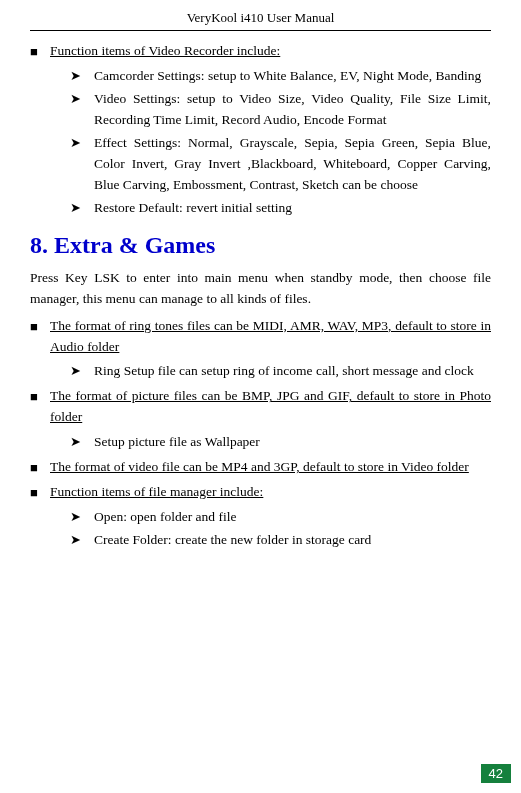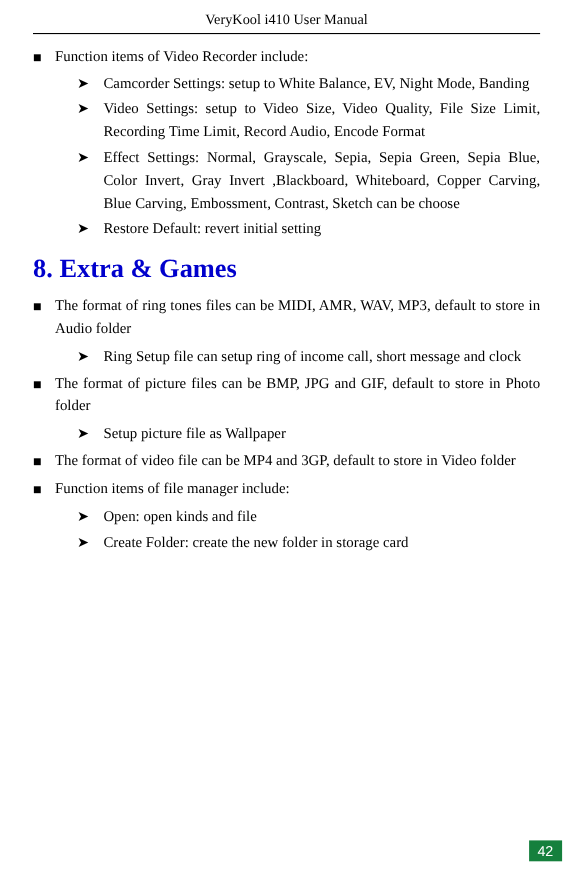--- a/index.html
+++ b/index.html
@@ -48,20 +48,21 @@
     .bullet-square .bullet-icon {
       min-width: 16px;
       font-size: 13px;
       margin-right: 4px;
       margin-top: 1px;
     }
 
     .bullet-square .bullet-text {
       flex: 1;
       text-align: justify;
+      text-decoration: underline;
     }
 
     .arrow-list {
       padding-left: 40px;
       margin-top: 2px;
       margin-bottom: 4px;
     }
 
     .arrow-item {
       display: flex;
@@ -145,20 +146,21 @@
 
       <div class="arrow-item">
         <span class="arrow-icon">➤</span>
         <span class="arrow-text">Restore Default: revert initial setting</span>
       </div>
 
     </div>
 
     <div class="section-heading">8. Extra &amp; Games</div>
 
+    <p class="intro-text">Press Key LSK to enter into main menu when standby mode, then choose file manager, this menu can manage to all kinds of files.</p>
 
     <div class="bullet-block">
       <div class="bullet-square">
         <span class="bullet-icon">■</span>
         <span class="bullet-text">The format of ring tones files can be MIDI, AMR, WAV, MP3, default to store in Audio folder</span>
       </div>
       <div class="arrow-list">
         <div class="arrow-item">
           <span class="arrow-icon">➤</span>
           <span class="arrow-text">Ring Setup  file can setup ring of income call, short message and clock</span>
@@ -187,21 +189,21 @@
     </div>
 
     <div class="bullet-block">
       <div class="bullet-square">
         <span class="bullet-icon">■</span>
         <span class="bullet-text">Function items of file manager include:</span>
       </div>
       <div class="arrow-list">
         <div class="arrow-item">
           <span class="arrow-icon">➤</span>
-          <span class="arrow-text">Open: open kinds and file</span>
+          <span class="arrow-text">Open: open folder and file</span>
         </div>
         <div class="arrow-item">
           <span class="arrow-icon">➤</span>
           <span class="arrow-text">Create Folder: create the new folder in storage card</span>
         </div>
       </div>
     </div>
 
   </div>
 

